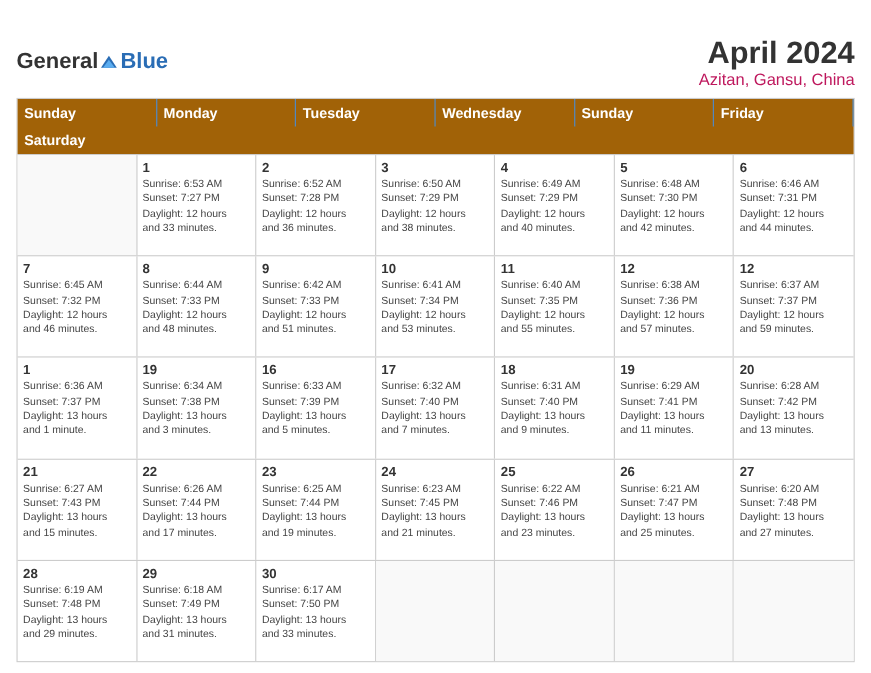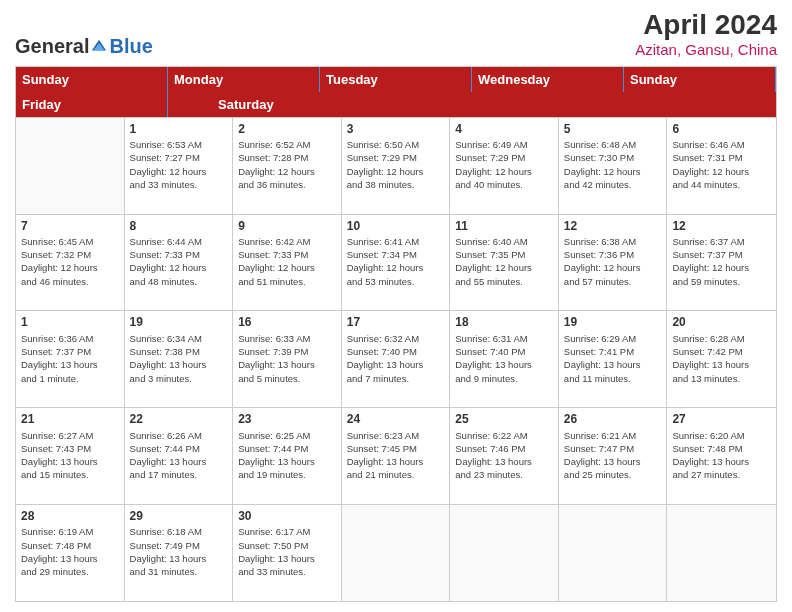--- a/index.html
+++ b/index.html
@@ -13,22 +13,23 @@
     .container {
       width: 792px;
       height: 612px;
       padding: 10px 15px 10px 15px;
       display: flex;
       flex-direction: column;
     }
     .header {
       display: flex;
       justify-content: space-between;
-      align-items: flex-end;
+      align-items: center;
       margin-bottom: 8px;
+      margin-top: 23px;
     }
     .logo {
       display: flex;
       flex-direction: column;
       align-items: flex-start;
     }
     .logo-text {
       display: flex;
       align-items: center;
       font-size: 20px;
@@ -63,34 +64,33 @@
       color: #be185d;
     }
     .calendar {
       flex: 1;
       display: flex;
       flex-direction: column;
       border: 1px solid #ccc;
     }
     .cal-header {
       display: grid;
-      grid-template-columns: repeat(5, 1fr);
-      background: #b91c1c;
+      grid-template-columns: repeat(6, 1fr);
+      background: #a16207;
     }
     .cal-header-cell {
       color: #fff;
       font-size: 13px;
       font-weight: bold;
       padding: 5px 6px;
       text-align: left;
       border-right: 1px solid #4a8dd5;
     }
     .cal-header-cell:last-child {
       border-right: none;
-      margin-left: 44px;
     }
     .cal-body {
       flex: 1;
       display: flex;
       flex-direction: column;
     }
     .cal-row {
       display: grid;
       grid-template-columns: repeat(7, 1fr);
       flex: 1;

